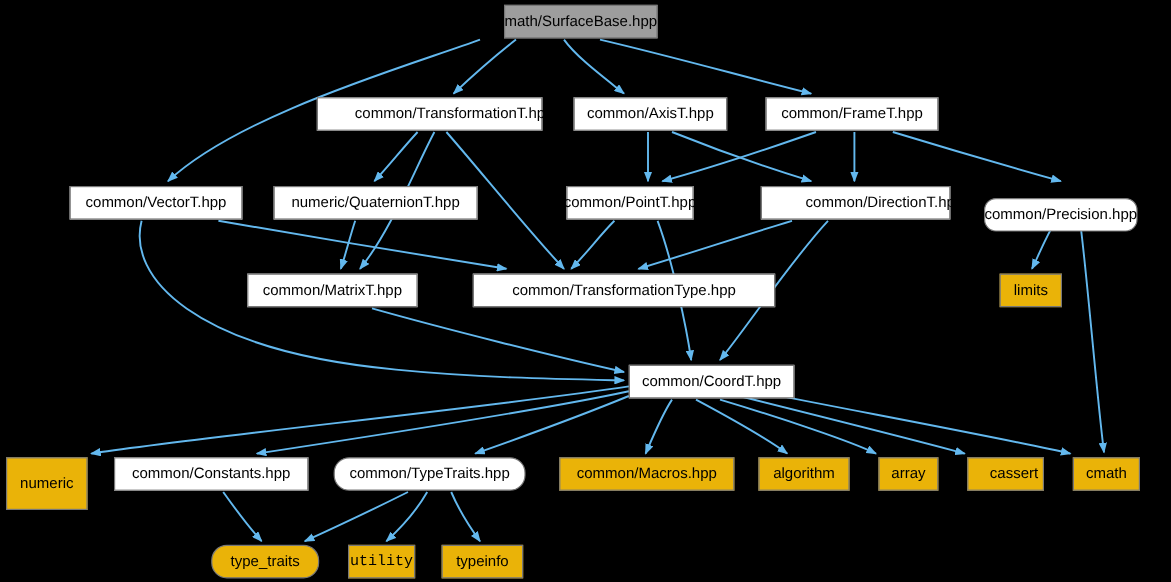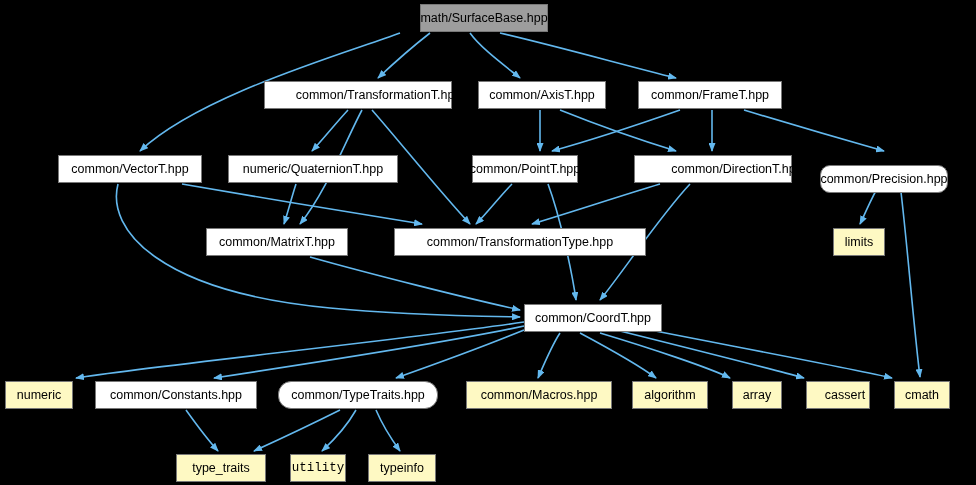--- a/index.html
+++ b/index.html
@@ -30,21 +30,21 @@
     align-items: center;
     justify-content: center;
     white-space: nowrap;
     font-size: 12.5px;
     line-height: 1;
     color: #000000;
     letter-spacing: 0px;
     cursor: default;
   }
   .node.fill-white { background: #ffffff; }
-  .node.fill-gray  { background: #fef9c3; }
+  .node.fill-gray  { background: #eab308; }
   .node.fill-root  { background: #9d9d9d; }
   .node-label {
     pointer-events: none;
     transform: translateY(-0.5px);
   }
 </style>
 </head>
 <body>
 
 <div id="graph-root">
@@ -126,21 +126,21 @@
       </div>
       <div class="node fill-white" style="left: 394px; top: 228px; width: 252px; height: 28px;">
         <span class="node-label">common/TransformationType.hpp</span>
       </div>
       <div class="node fill-gray" style="left: 833px; top: 228px; width: 52px; height: 28px;">
         <span class="node-label">limits</span>
       </div>
       <div class="node fill-white" style="left: 524px; top: 304px; width: 138px; height: 28px;">
         <span class="node-label">common/CoordT.hpp</span>
       </div>
-      <div class="node fill-gray" style="left: 5px; top: 381px; width: 68px; height: 28px;">
+      <div class="node fill-gray" style="left: 5px; top: 381px; width: 68px; height: 44px;">
         <span class="node-label">numeric</span>
       </div>
       <div class="node fill-white" style="left: 95px; top: 381px; width: 162px; height: 28px;">
         <span class="node-label">common/Constants.hpp</span>
       </div>
       <div class="node fill-white" style="left: 278px; top: 381px; width: 160px; height: 28px; border-radius: 13px;">
         <span class="node-label">common/TypeTraits.hpp</span>
       </div>
       <div class="node fill-gray" style="left: 466px; top: 381px; width: 146px; height: 28px;">
         <span class="node-label">common/Macros.hpp</span>
@@ -150,21 +150,21 @@
       </div>
       <div class="node fill-gray" style="left: 732px; top: 381px; width: 50px; height: 28px;">
         <span class="node-label">array</span>
       </div>
       <div class="node fill-gray" style="left: 806px; top: 381px; width: 64px; height: 28px; padding-left: 14px;">
         <span class="node-label">cassert</span>
       </div>
       <div class="node fill-gray" style="left: 894px; top: 381px; width: 56px; height: 28px;">
         <span class="node-label">cmath</span>
       </div>
-      <div class="node fill-gray" style="left: 176px; top: 454px; width: 90px; height: 28px;">
+      <div class="node fill-gray" style="left: 176px; top: 454px; width: 90px; height: 28px; border-radius: 13px;">
         <span class="node-label">type_traits</span>
       </div>
       <div class="node fill-gray" style="left: 290px; top: 454px; width: 56px; height: 28px; font-family: Liberation Mono, monospace;">
         <span class="node-label">utility</span>
       </div>
       <div class="node fill-gray" style="left: 368px; top: 454px; width: 68px; height: 28px;">
         <span class="node-label">typeinfo</span>
       </div>
     </div>
 

